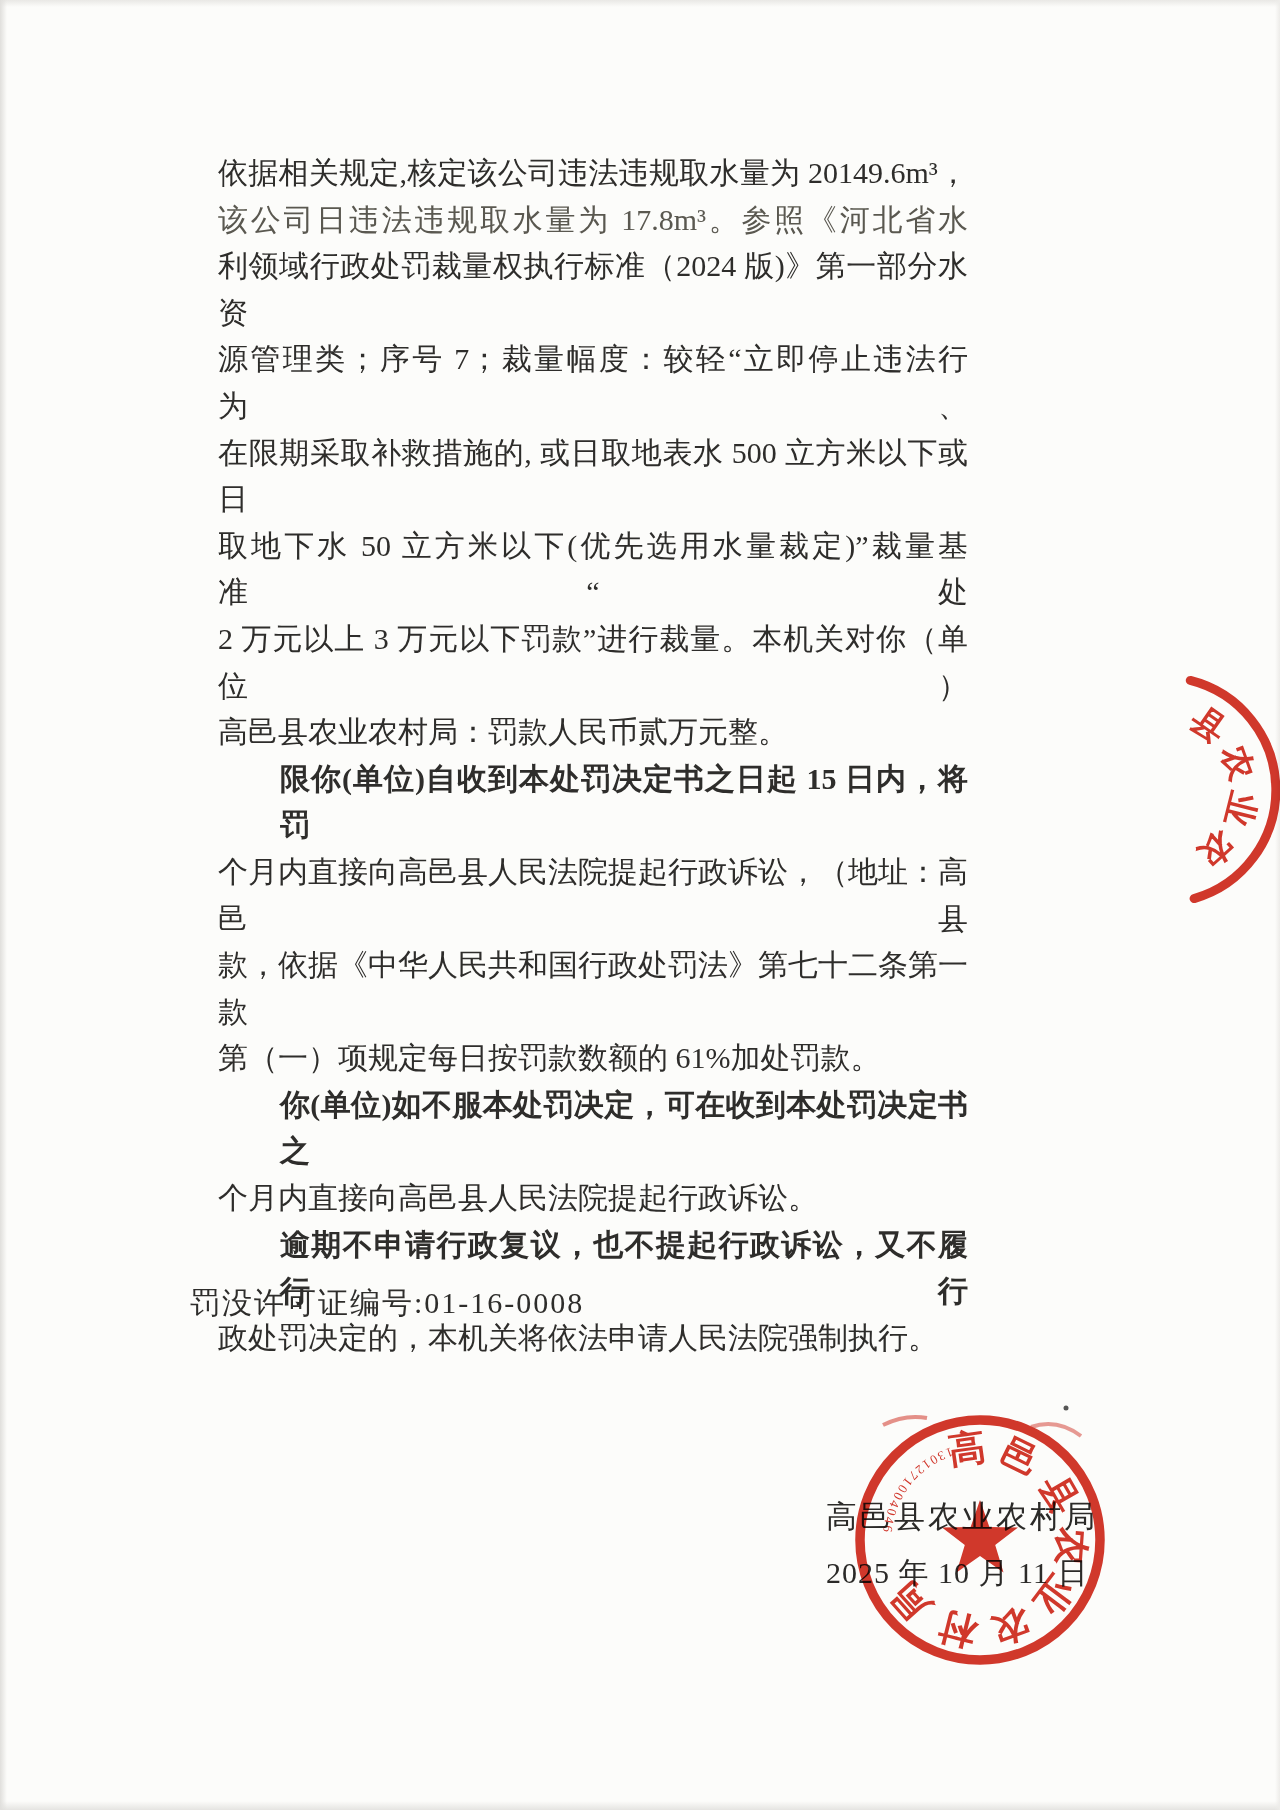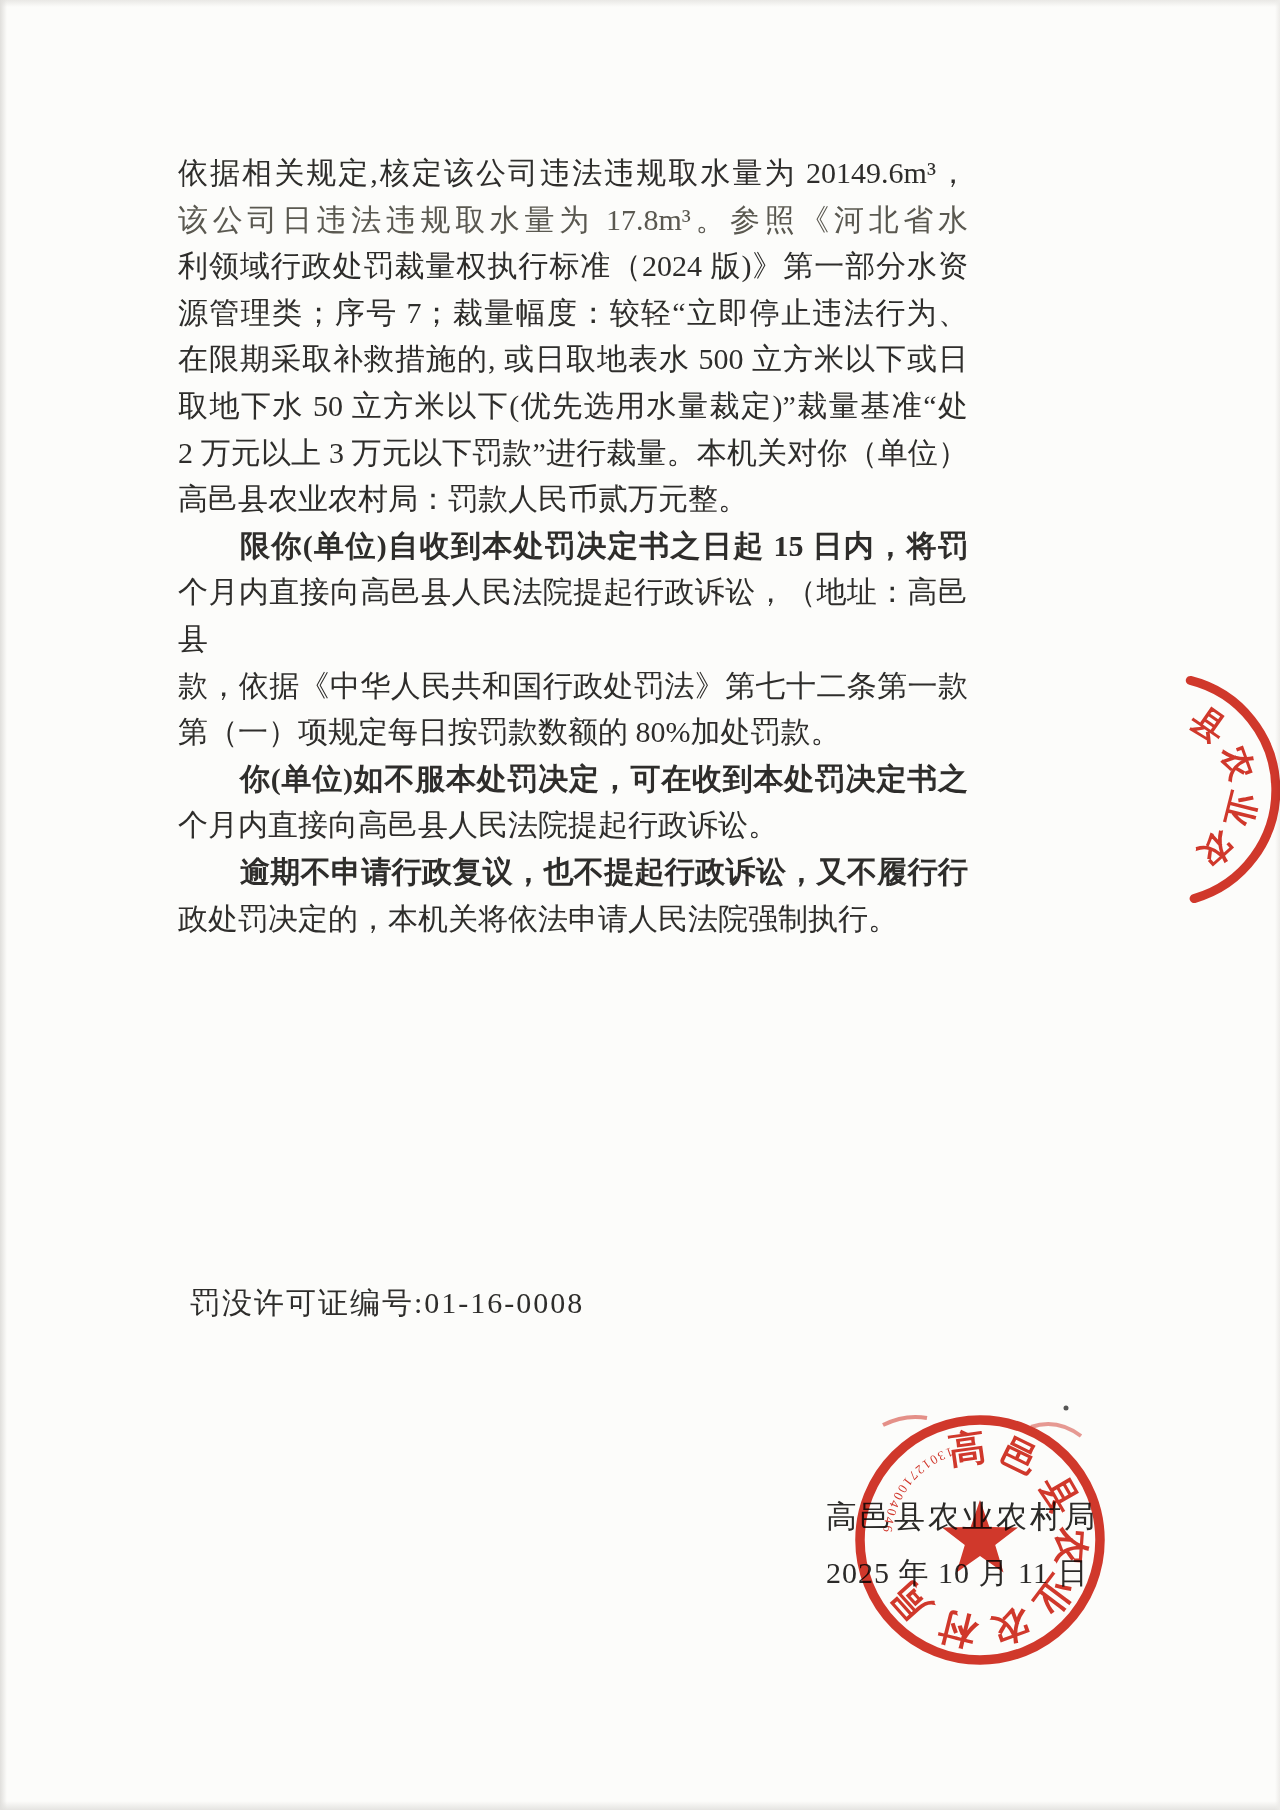--- a/index.html
+++ b/index.html
@@ -10,21 +10,21 @@
       linear-gradient(90deg, #e0dfdc 0px, rgba(255,255,255,0) 7px),
       linear-gradient(270deg, #edece9 0px, rgba(255,255,255,0) 5px),
       linear-gradient(180deg, #e9e8e5 0px, rgba(255,255,255,0) 7px),
       linear-gradient(0deg, #e5e4e1 0px, rgba(255,255,255,0) 9px),
       #fcfcfa;
   }
   .bodytext {
     position:absolute; left:178px; top:150px; width:790px;
     color:#2e2d2b; font-size:30px; line-height:46.6px;
   }
-  .line { text-align:justify; text-align-last:justify; text-justify:inter-character; }
+  .line { text-align:justify; text-align-last:justify; text-justify:inter-character;margin-left:40px; }
   .line.end { text-align-last:left; }
   .line.indent { padding-left:62px;font-weight:bold; }
   .line.faded { color:#5a5850; }
   .license {
     position:absolute; left:190px; top:1283px;
     font-size:30px; color:#2e2d2b; letter-spacing:2px;
   }
   .agency {
     position:absolute; left:826px; top:1496px;
     font-size:31px; color:#2b2a28; letter-spacing:3px;
@@ -48,21 +48,21 @@
     <div class="line faded">该公司日违法违规取水量为 17.8m³。参照《河北省水</div>
     <div class="line">利领域行政处罚裁量权执行标准（2024 版)》第一部分水资</div>
     <div class="line">源管理类；序号 7；裁量幅度：较轻“立即停止违法行为、</div>
     <div class="line">在限期采取补救措施的, 或日取地表水 500 立方米以下或日</div>
     <div class="line">取地下水 50 立方米以下(优先选用水量裁定)”裁量基准“处</div>
     <div class="line">2 万元以上 3 万元以下罚款”进行裁量。本机关对你（单位）</div>
     <div class="line end">高邑县农业农村局：罚款人民币贰万元整。</div>
     <div class="line indent">限你(单位)自收到本处罚决定书之日起 15 日内，将罚</div>
     <div class="line">个月内直接向高邑县人民法院提起行政诉讼，（地址：高邑县</div>
     <div class="line">款，依据《中华人民共和国行政处罚法》第七十二条第一款</div>
-    <div class="line end">第（一）项规定每日按罚款数额的 80%加处罚款。</div>
+    <div class="line end">第（一）项规定每日按罚款数额的 61%加处罚款。</div>
     <div class="line indent">你(单位)如不服本处罚决定，可在收到本处罚决定书之</div>
     <div class="line end">个月内直接向高邑县人民法院提起行政诉讼。</div>
     <div class="line indent">逾期不申请行政复议，也不提起行政诉讼，又不履行行</div>
     <div class="line end">政处罚决定的，本机关将依法申请人民法院强制执行。</div>
   </div>
 
   <div class="license">罚没许可证编号:01-16-0008</div>
 
   <div class="agency">高邑县农业农村局</div>
   <div class="datetxt">2025 年 10 月 11 日</div>

